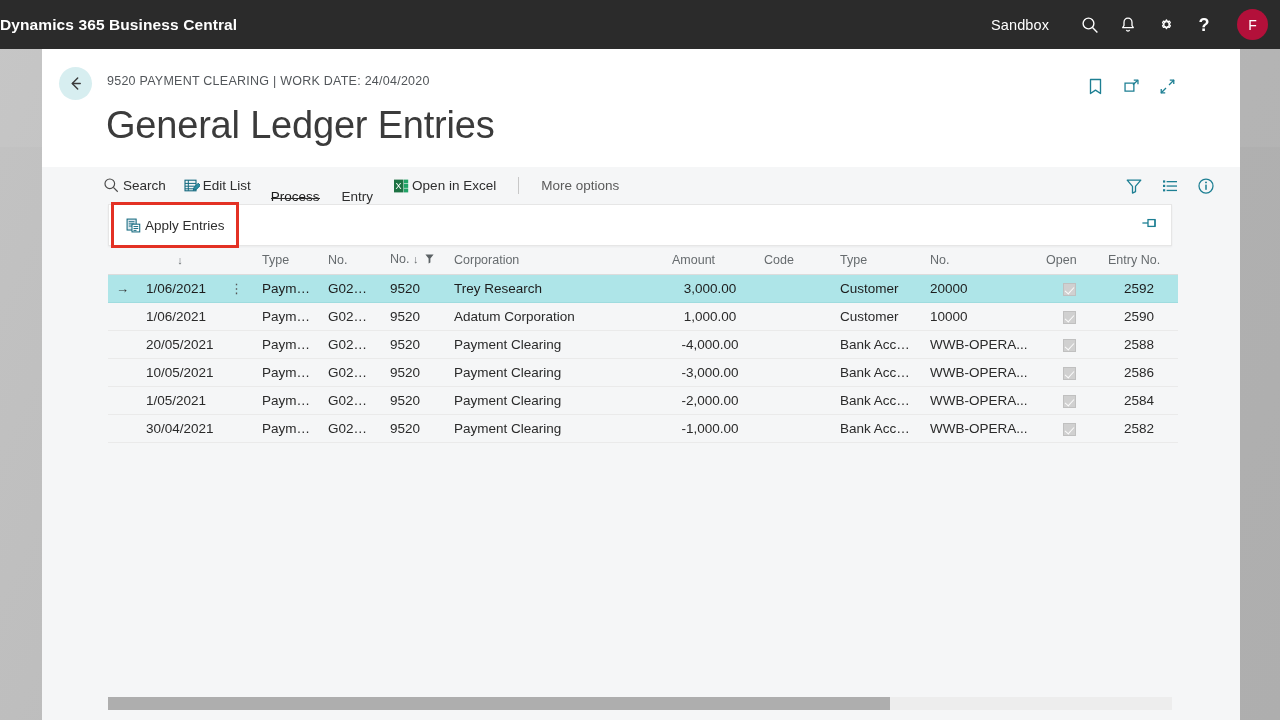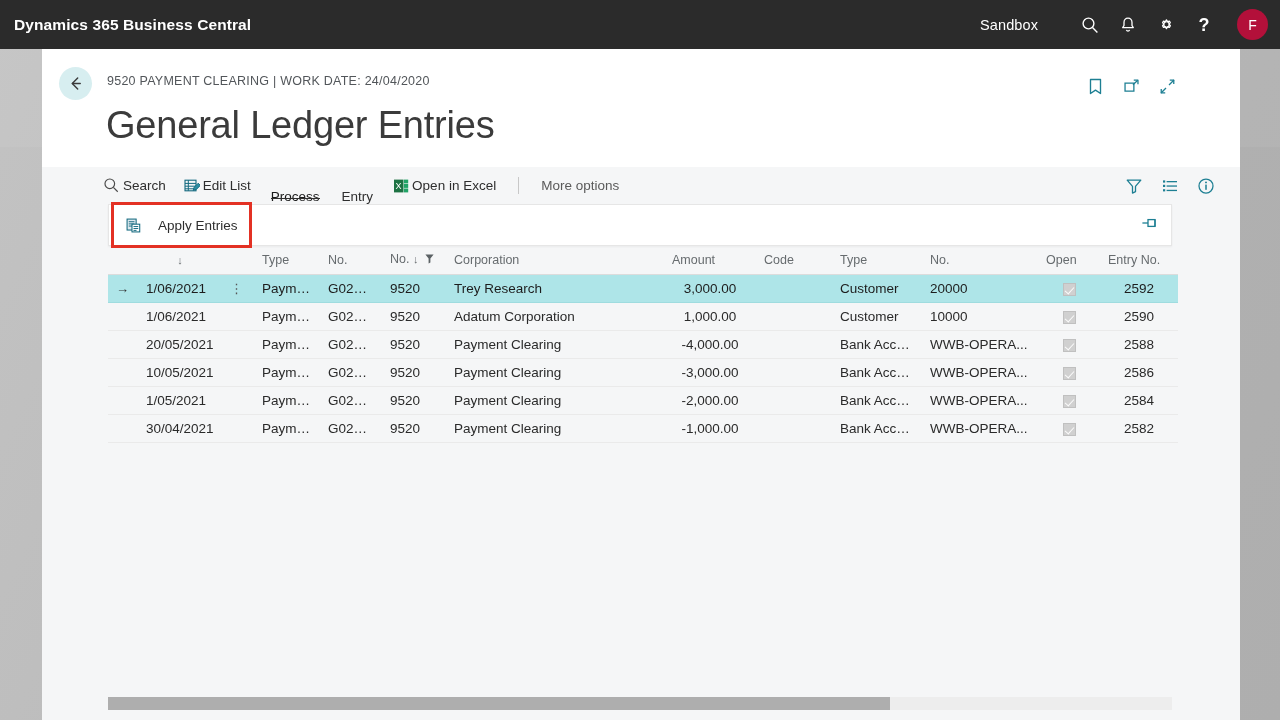--- a/index.html
+++ b/index.html
@@ -19,25 +19,25 @@
     background: rgba(255,255,255,0.06);
   }
   
   .appbar {
     position: absolute; left:0; top:0; width:1280px; height:49px;
     background:#2b2b2b; color:#fff; display:flex; align-items:center;
     z-index: 30;
   }
   .appbar .brand {
     font-size:15.5px; font-weight:bold; letter-spacing:.1px;
-    margin-left:14px; color:#fff;
+    margin-left:0; color:#fff;
   }
   .appbar .spacer { flex:1; }
   .appbar .env {
-    font-size:14.5px; color:#fff; margin-right:33px; letter-spacing:.1px;
+    font-size:14.5px; color:#fff; margin-right:22px; letter-spacing:.1px;
   }
   .appbar .ic {
     width:38px; height:49px; display:flex; align-items:center; justify-content:center;
     color:#fff;
   }
   .appbar .ic svg { display:block; }
   .avatar {
     width:31px; height:31px; border-radius:50%; background:#b3103a;
     color:#fff; font-size:14px; display:flex; align-items:center; justify-content:center;
     margin:0 12px 0 14px; font-weight:normal;
@@ -101,21 +101,21 @@
   
   .subbar {
     position:absolute; left:66px; top:155px; width:1064px; height:42px;
     background:#fff; border:1px solid #e6e6e6; display:flex; align-items:center;
     box-shadow:0 1px 2px rgba(0,0,0,.05);
   }
   .sact {
     display:flex; align-items:center; height:42px; padding:0 12px;
     font-size:13.5px; color:#2e2e2e; cursor:pointer; white-space:nowrap;
   }
-  .sact .lbl { margin-left:16px; }
+  .sact .lbl { margin-left:3px; }
   .sact.highlight {
     outline:3px solid #e33124; outline-offset:-1px;
     margin-left:4px;
   }
   .pinwrap { margin-left:auto; padding-right:12px; display:flex; align-items:center; }
   .pinwrap .pi { color:#1d7f93; cursor:pointer; }
   
   .grid {
     position:absolute; left:66px; top:200px; width:1064px;
   }

